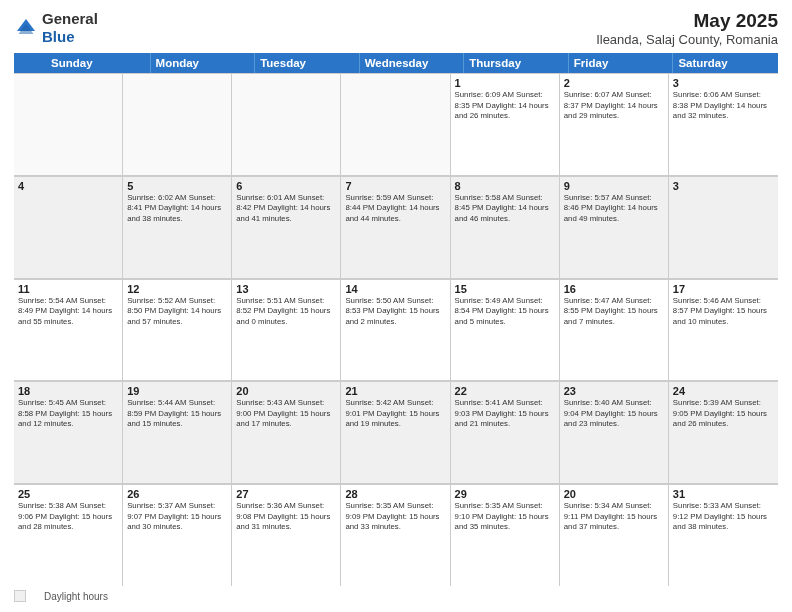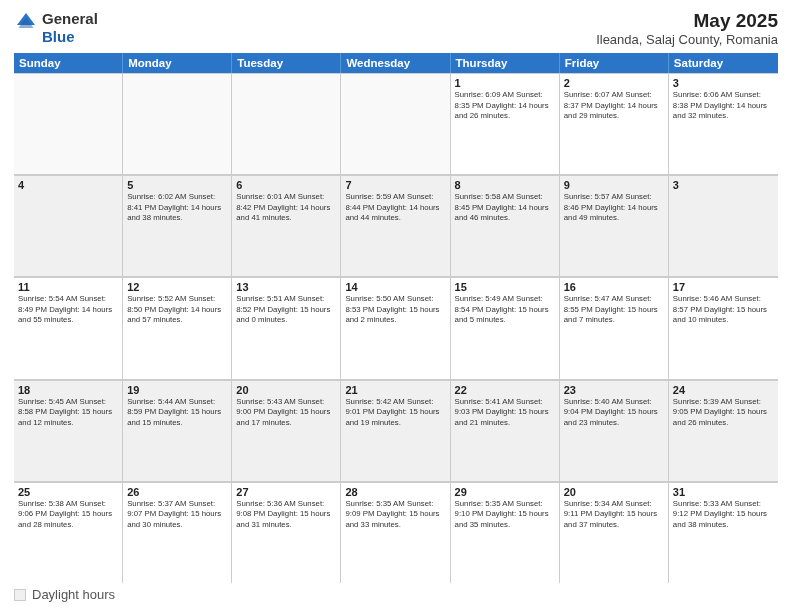--- a/index.html
+++ b/index.html
@@ -18,21 +18,21 @@
       flex-direction: column;
     }
     .header {
       display: flex;
       justify-content: space-between;
       align-items: flex-start;
       margin-bottom: 6px;
     }
     .logo {
       display: flex;
-      align-items: flex-start;
+      align-items: center;
       gap: 4px;
     }
     .logo-text-general {
       font-size: 15px;
       font-weight: bold;
       color: #333;
       line-height: 1;
     }
     .logo-text-blue {
       font-size: 15px;
@@ -58,20 +58,21 @@
     }
     .calendar {
       flex: 1;
       display: flex;
       flex-direction: column;
     }
     .cal-header {
       display: grid;
       grid-template-columns: repeat(7, 1fr);
       background: #2a75c7;
+      padding-left: 32px;
     }
     .cal-header-cell {
       color: #fff;
       font-size: 11.5px;
       font-weight: bold;
       padding: 4px 5px;
       text-align: left;
       border-right: 1px solid #5598d8;
     }
     .cal-header-cell:last-child { border-right: none; }
@@ -108,23 +109,23 @@
       display: block;
     }
     .day-info {
       font-size: 7.8px;
       color: #333;
       line-height: 1.35;
     }
     .legend {
       display: flex;
       align-items: center;
-      gap: 6px;
+      gap: 18px;
       margin-top: 4px;
-      font-size: 13px;
+      font-size: 10px;
       color: #555;
     }
     .legend-box {
       width: 12px;
       height: 12px;
       background: #f0f0f0;
       border: 1px solid #ccc;
     }
   </style>
 </head>

